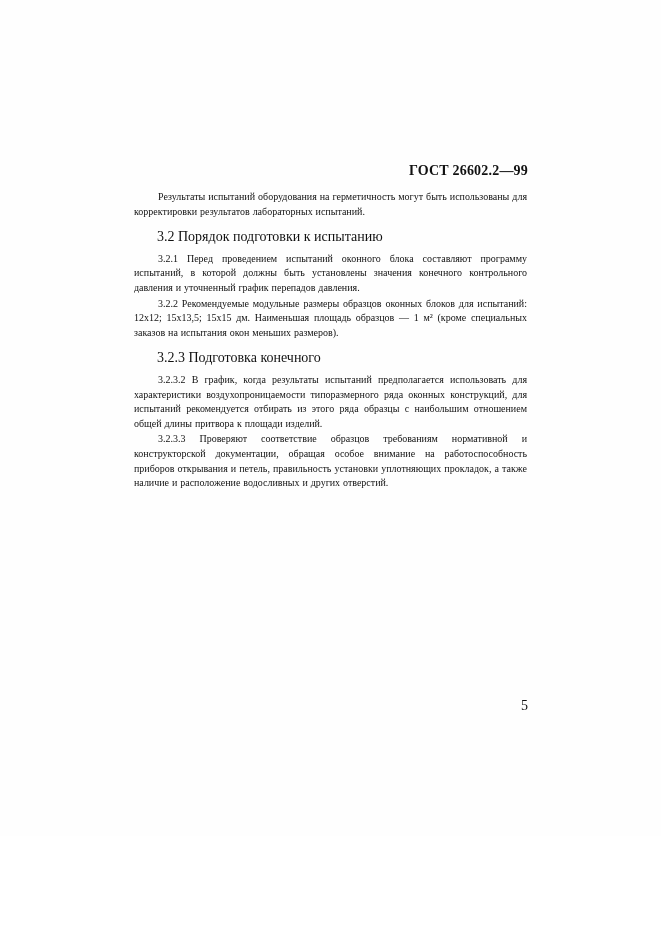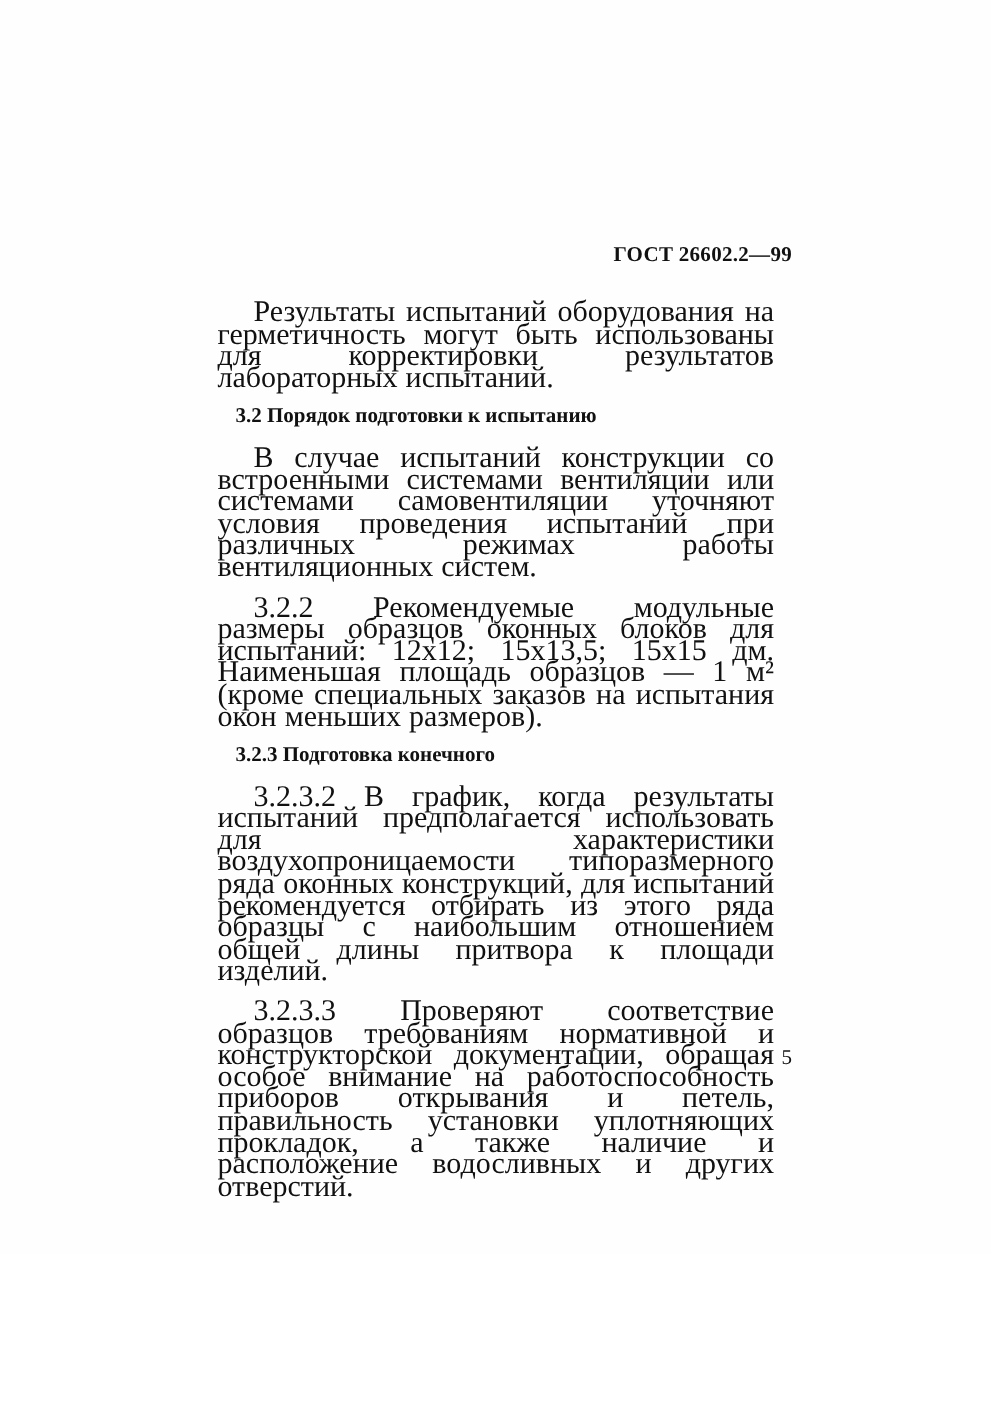--- a/index.html
+++ b/index.html
@@ -27,32 +27,32 @@
     line-height: 16px;
     letter-spacing: 0.2px;
   }
   .content {
     position: absolute;
     top: 189px;
     left: 133px;
     width: 395px;
   }
   .para {
-    margin: 12px;
-    font-size: 20px;
+    margin: 1px;
+    font-size: 10px;
     line-height: 14.6px;
     text-align: justify;
     text-indent: 24px;
     word-spacing: 0.4px;
   }
   .heading {
     margin: 11px 0 7px 0;
     font-size: 14px;
     line-height: 14.6px;
-    font-weight: bold;
+    font-weight: normal;
     text-indent: 24px;
     text-align: left;
   }
   .page-number {
     position: absolute;
     top: 698px;
     left: 133px;
     width: 395px;
     text-align: right;
     font-size: 14px;
@@ -62,21 +62,21 @@
 </head>
 <body>
 
 <div class="page">
 
   <div class="doc-header">ГОСТ 26602.2—99</div>
 
   <div class="content">
     <p class="para">Результаты испытаний оборудования на герметичность могут быть использованы для корректировки результатов лабораторных испытаний.</p>
     <p class="heading">3.2 Порядок подготовки к испытанию</p>
-    <p class="para">В случае испытаний конструкции со встроенными системами вентиляции или системами самовентиляции уточняют условия проведения испытаний при различных режимах работы вентиляционных систем.</p>
+    <p class="para">3.2.1 Перед проведением испытаний оконного блока составляют программу испытаний, в которой должны быть установлены значения конечного контрольного давления и уточненный график перепадов давления.</p>
     <p class="para">3.2.2 Рекомендуемые модульные размеры образцов оконных блоков для испытаний: 12х12; 15х13,5; 15х15 дм. Наименьшая площадь образцов — 1 м² (кроме специальных заказов на испытания окон меньших размеров).</p>
     <p class="heading">3.2.3 Подготовка конечного</p>
     <p class="para">3.2.3.2 В график, когда результаты испытаний предполагается использовать для характеристики воздухопроницаемости типоразмерного ряда оконных конструкций, для испытаний рекомендуется отбирать из этого ряда образцы с наибольшим отношением общей длины притвора к площади изделий.</p>
     <p class="para">3.2.3.3 Проверяют соответствие образцов требованиям нормативной и конструкторской документации, обращая особое внимание на работоспособность приборов открывания и петель, правильность установки уплотняющих прокладок, а также наличие и расположение водосливных и других отверстий.</p>
   </div>
 
   <div class="page-number">5</div>
 
 </div>
 

